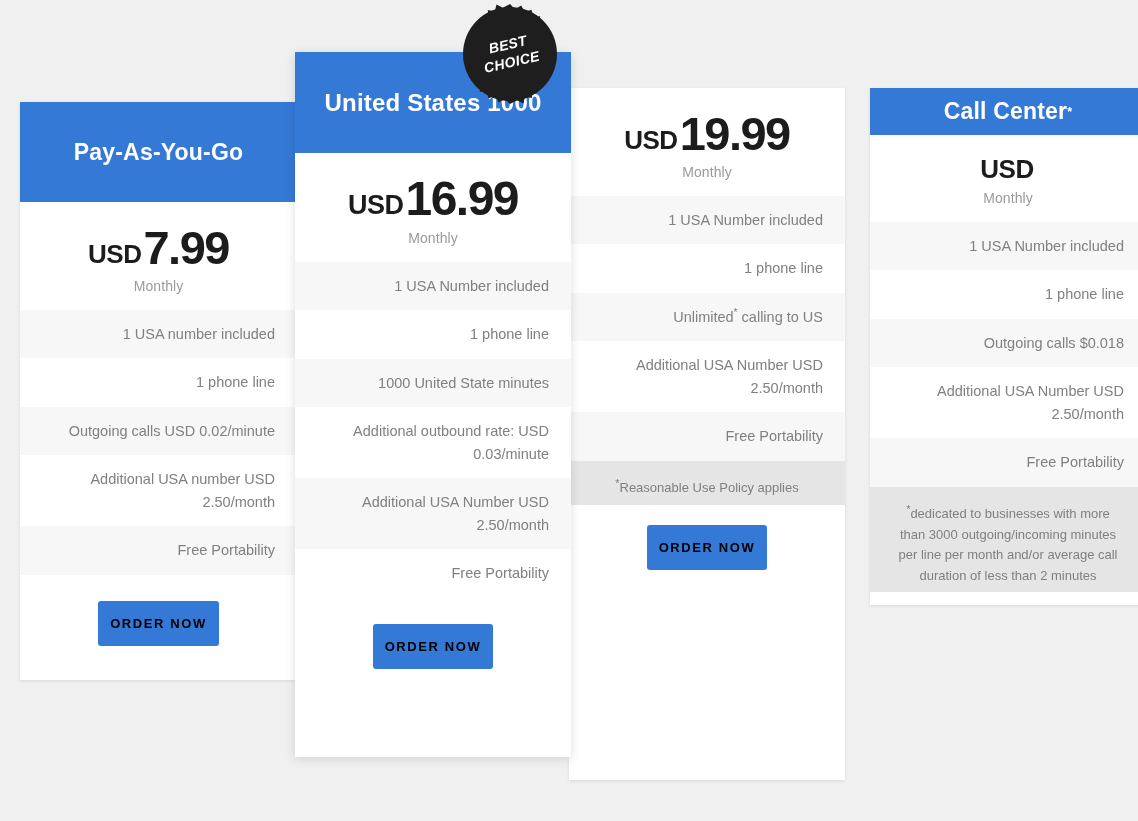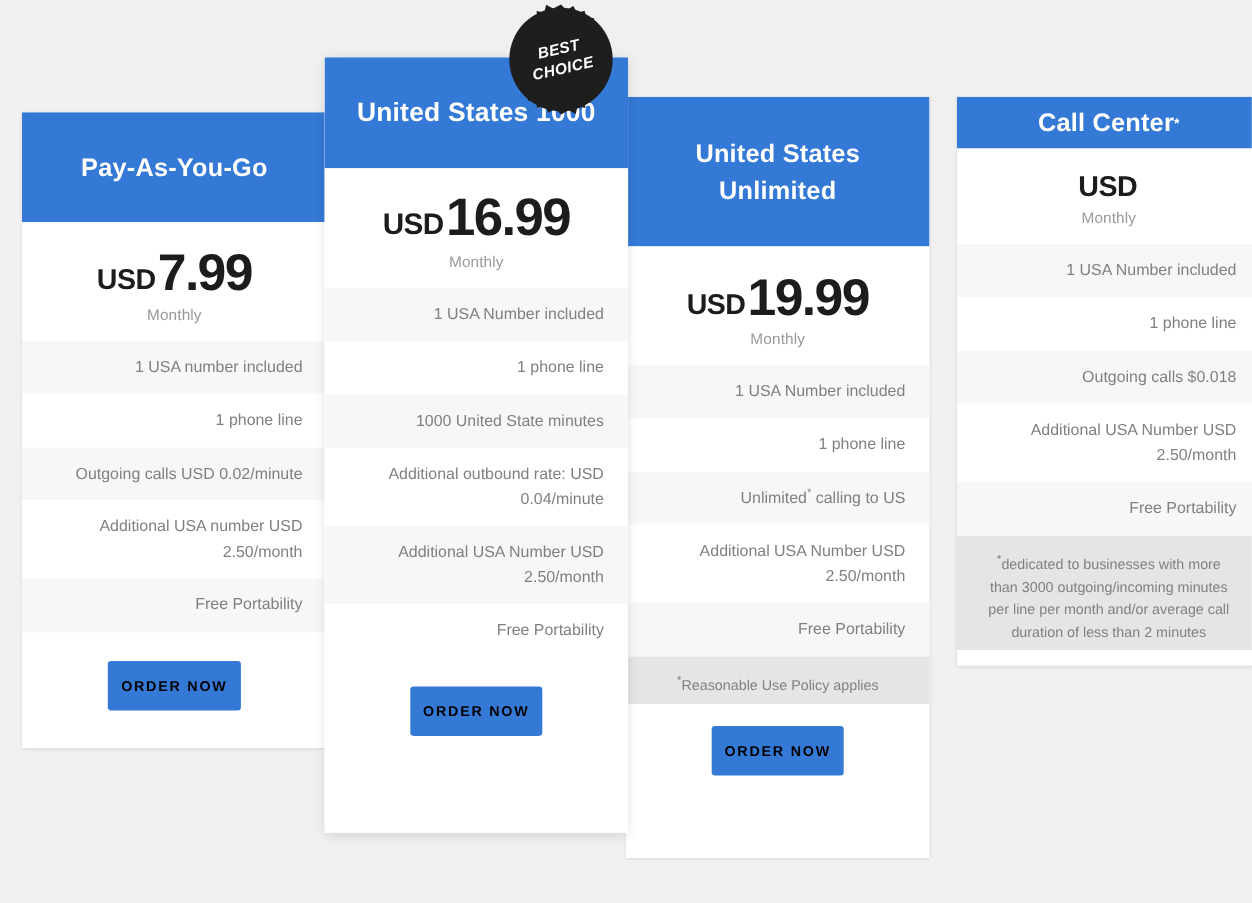--- a/index.html
+++ b/index.html
@@ -217,34 +217,30 @@
       <div class="price-line">
         <span class="price-currency">USD</span>
         <span class="price-amount">16.99</span>
       </div>
       <div class="price-period">Monthly</div>
     </div>
     <div class="features">
       <div class="feature-row alt">1 USA Number included</div>
       <div class="feature-row">1 phone line</div>
       <div class="feature-row alt">1000 United State minutes</div>
-      <div class="feature-row">Additional outbound rate: USD 0.04/minute</div>
+      <div class="feature-row">Additional outbound rate: USD 0.03/minute</div>
       <div class="feature-row alt">Additional USA Number USD 2.50/month</div>
       <div class="feature-row">Free Portability</div>
     </div>
     <div class="cta-wrap">
       <button class="order-button">ORDER NOW</button>
     </div>
   </div>
 
   <div class="plan-card" style="left:569px; top:88px; width:276px; height:692px;">
-    <div class="plan-header" style="height:136px; font-size:23px; line-height:1.5;">
-      <span class="title-text">United States Unlimited</span>
-        <sup></sup>
-    </div>
     <div class="price-block">
       <div class="price-line">
         <span class="price-currency">USD</span>
         <span class="price-amount">19.99</span>
       </div>
       <div class="price-period">Monthly</div>
     </div>
     <div class="features">
       <div class="feature-row alt">1 USA Number included</div>
       <div class="feature-row">1 phone line</div>

